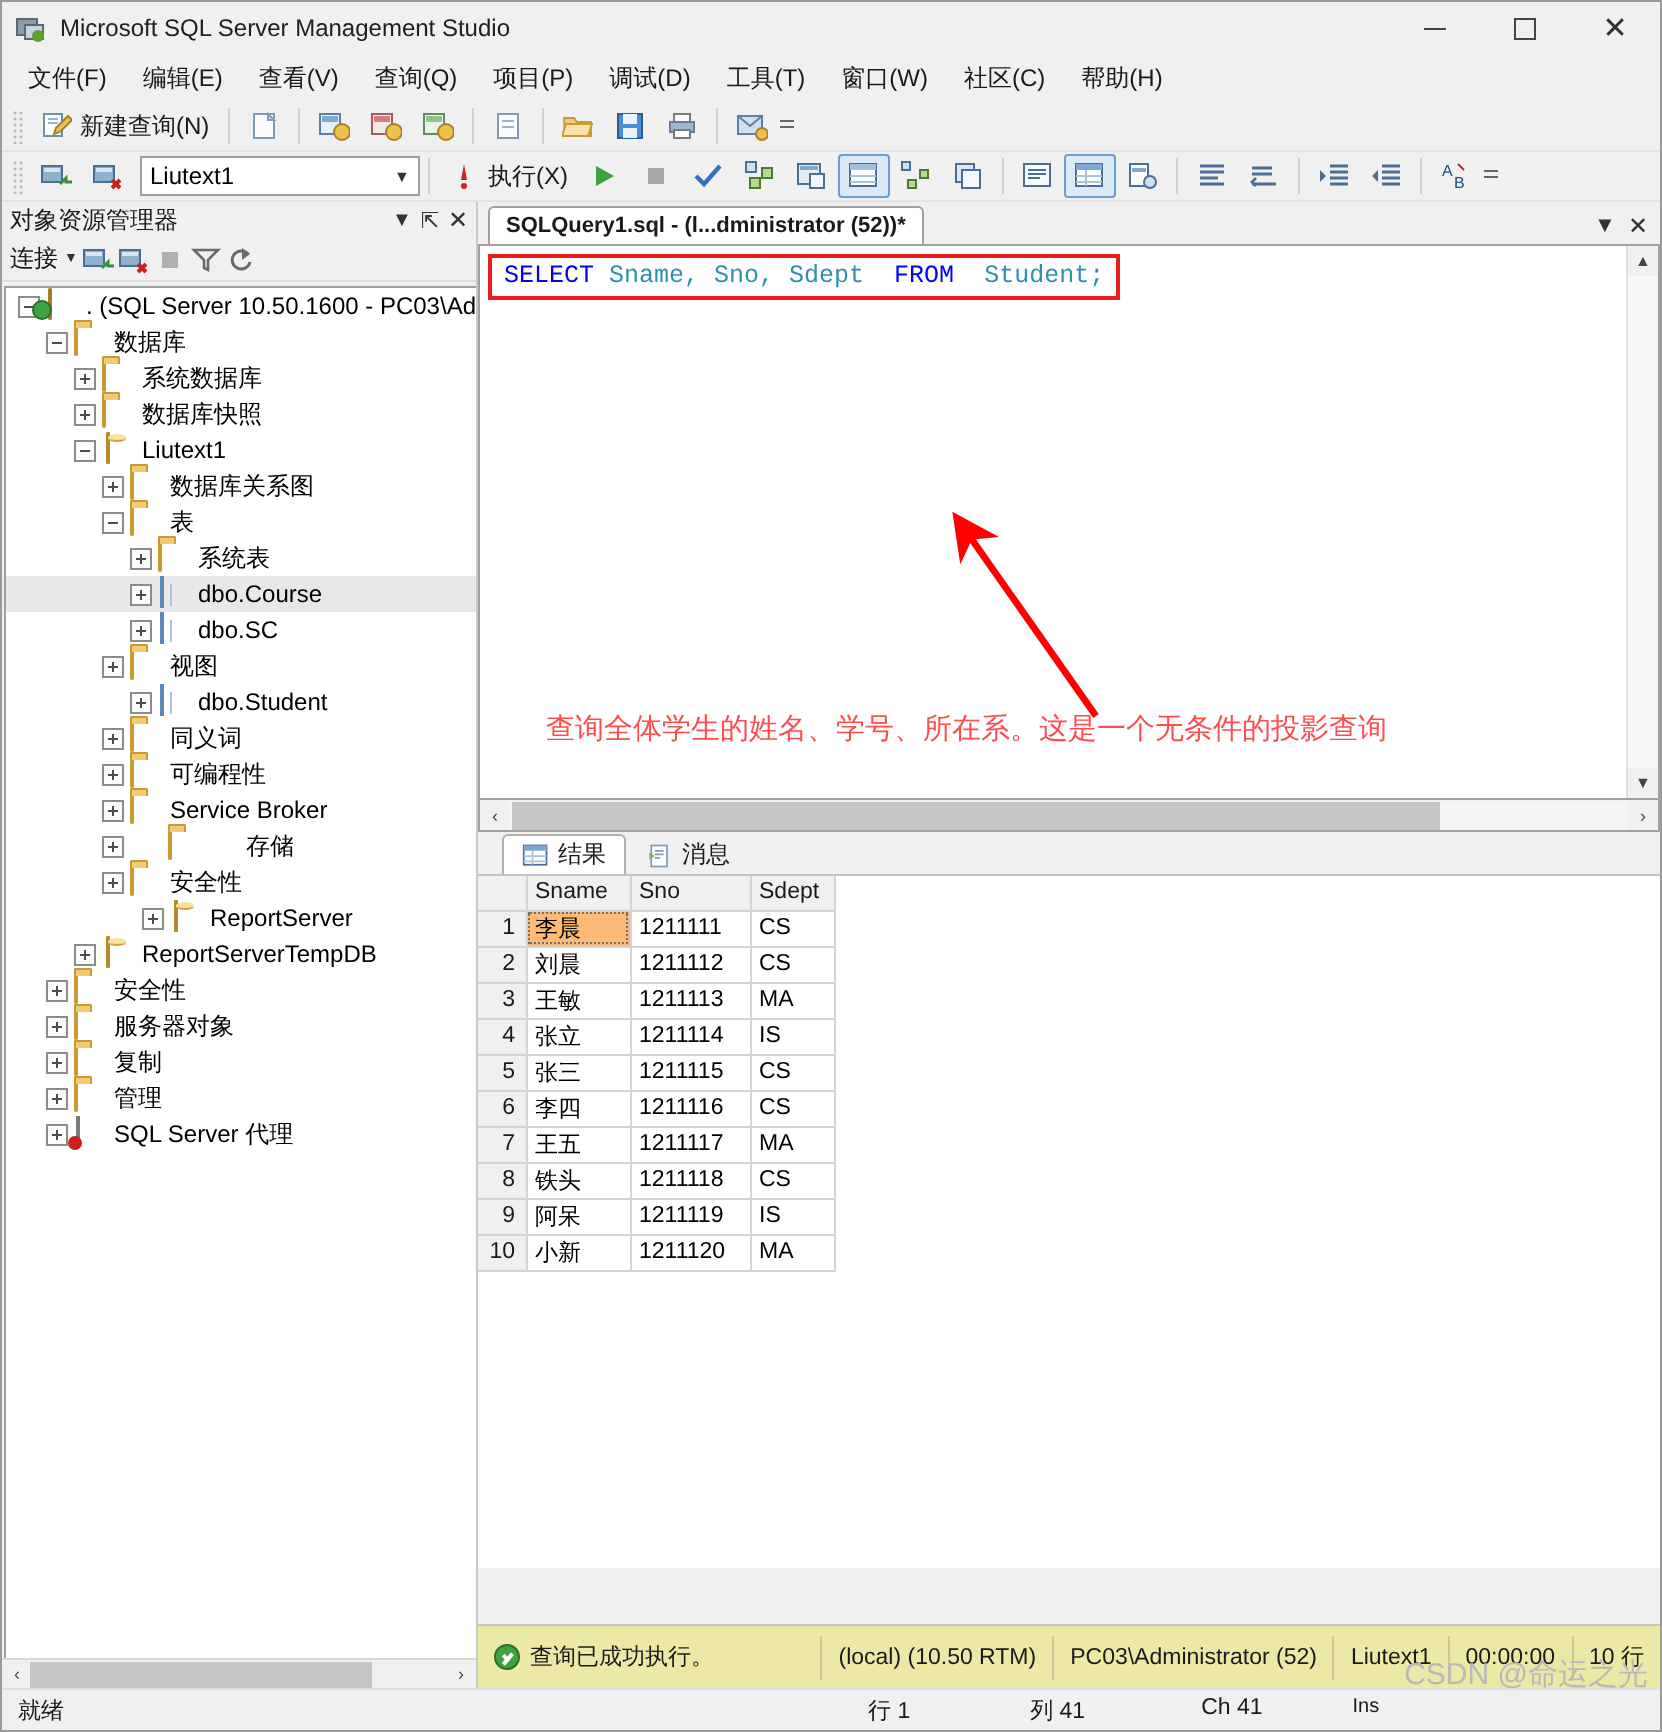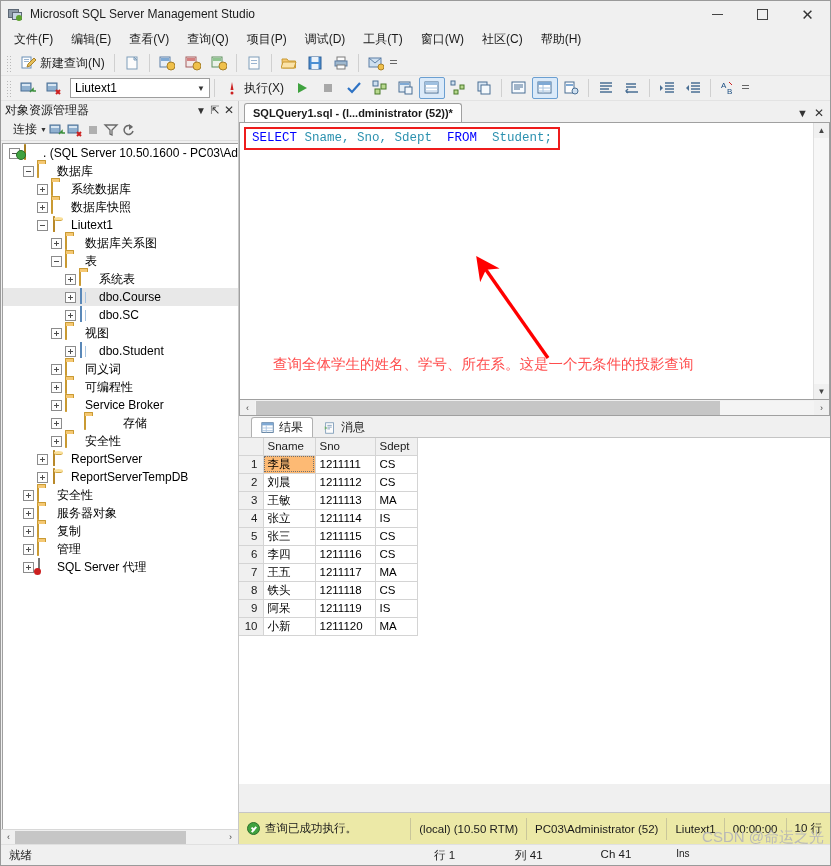--- a/index.html
+++ b/index.html
@@ -103,21 +103,21 @@
     padding: 0 2px 0 4px;
     font-size:12px; color:#1a1a1a;
     background:#f0f0f0;
   }
   .oe-header .t { flex:1; white-space:nowrap; }
   .oe-hbtn { width:14px; text-align:center; color:#333; font-size:10px; }
   .oe-hbtn.pin { font-size:11px; }
   .oe-hbtn.x { font-size:12px; font-weight:bold;}
   .oe-toolbar {
     height:22px; display:flex; align-items:center; gap:2px;
-    padding-left:12px; background:#f0f0f0;
+    padding-left:4px; background:#f0f0f0;
     border-bottom:1px solid #dedede;
   }
   .oe-connect { display:flex; align-items:center; font-size:12px; color:#1a1a1a; }
   .oe-connect .carrow { font-size:7px; margin-left:3px; color:#333;}
   .oe-tree {
     flex:1; background:#ffffff;
     border:1px solid #a0a0a0; border-right:none; border-bottom:none;
     margin:2px 0 0 1px;
     overflow:hidden; position:relative;
     font-size:12px;
@@ -720,21 +720,21 @@
           <div class="tnode" style="padding-left: 48px; gap: 19px;">
             <span class="exp plus"></span>
             <span class="ticon"><span class="folder"></span></span>
             <span class="tlabel">存储</span>
           </div>
           <div class="tnode" style="padding-left: 48px;">
             <span class="exp plus"></span>
             <span class="ticon"><span class="folder"></span></span>
             <span class="tlabel">安全性</span>
           </div>
-          <div class="tnode" style="padding-left: 34px;">
+          <div class="tnode" style="padding-left: 34px; margin-left: 34px;">
             <span class="exp plus"></span>
             <span class="ticon"><span class="db"></span></span>
             <span class="tlabel">ReportServer</span>
           </div>
           <div class="tnode" style="padding-left: 34px;">
             <span class="exp plus"></span>
             <span class="ticon"><span class="db"></span></span>
             <span class="tlabel">ReportServerTempDB</span>
           </div>
           <div class="tnode" style="padding-left: 20px;">

